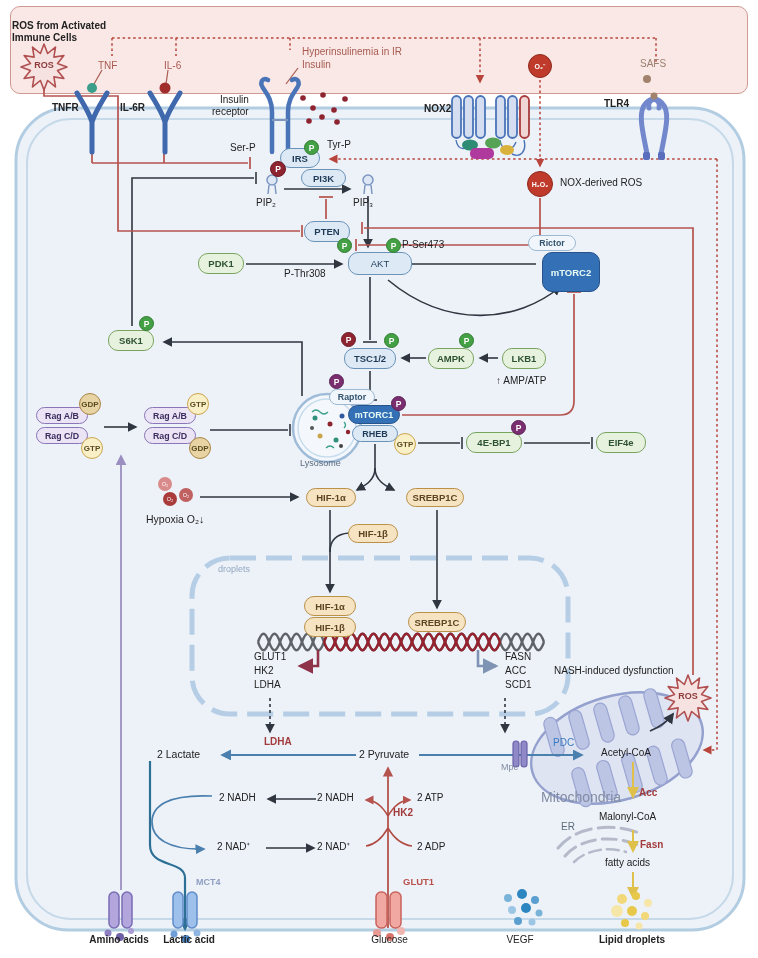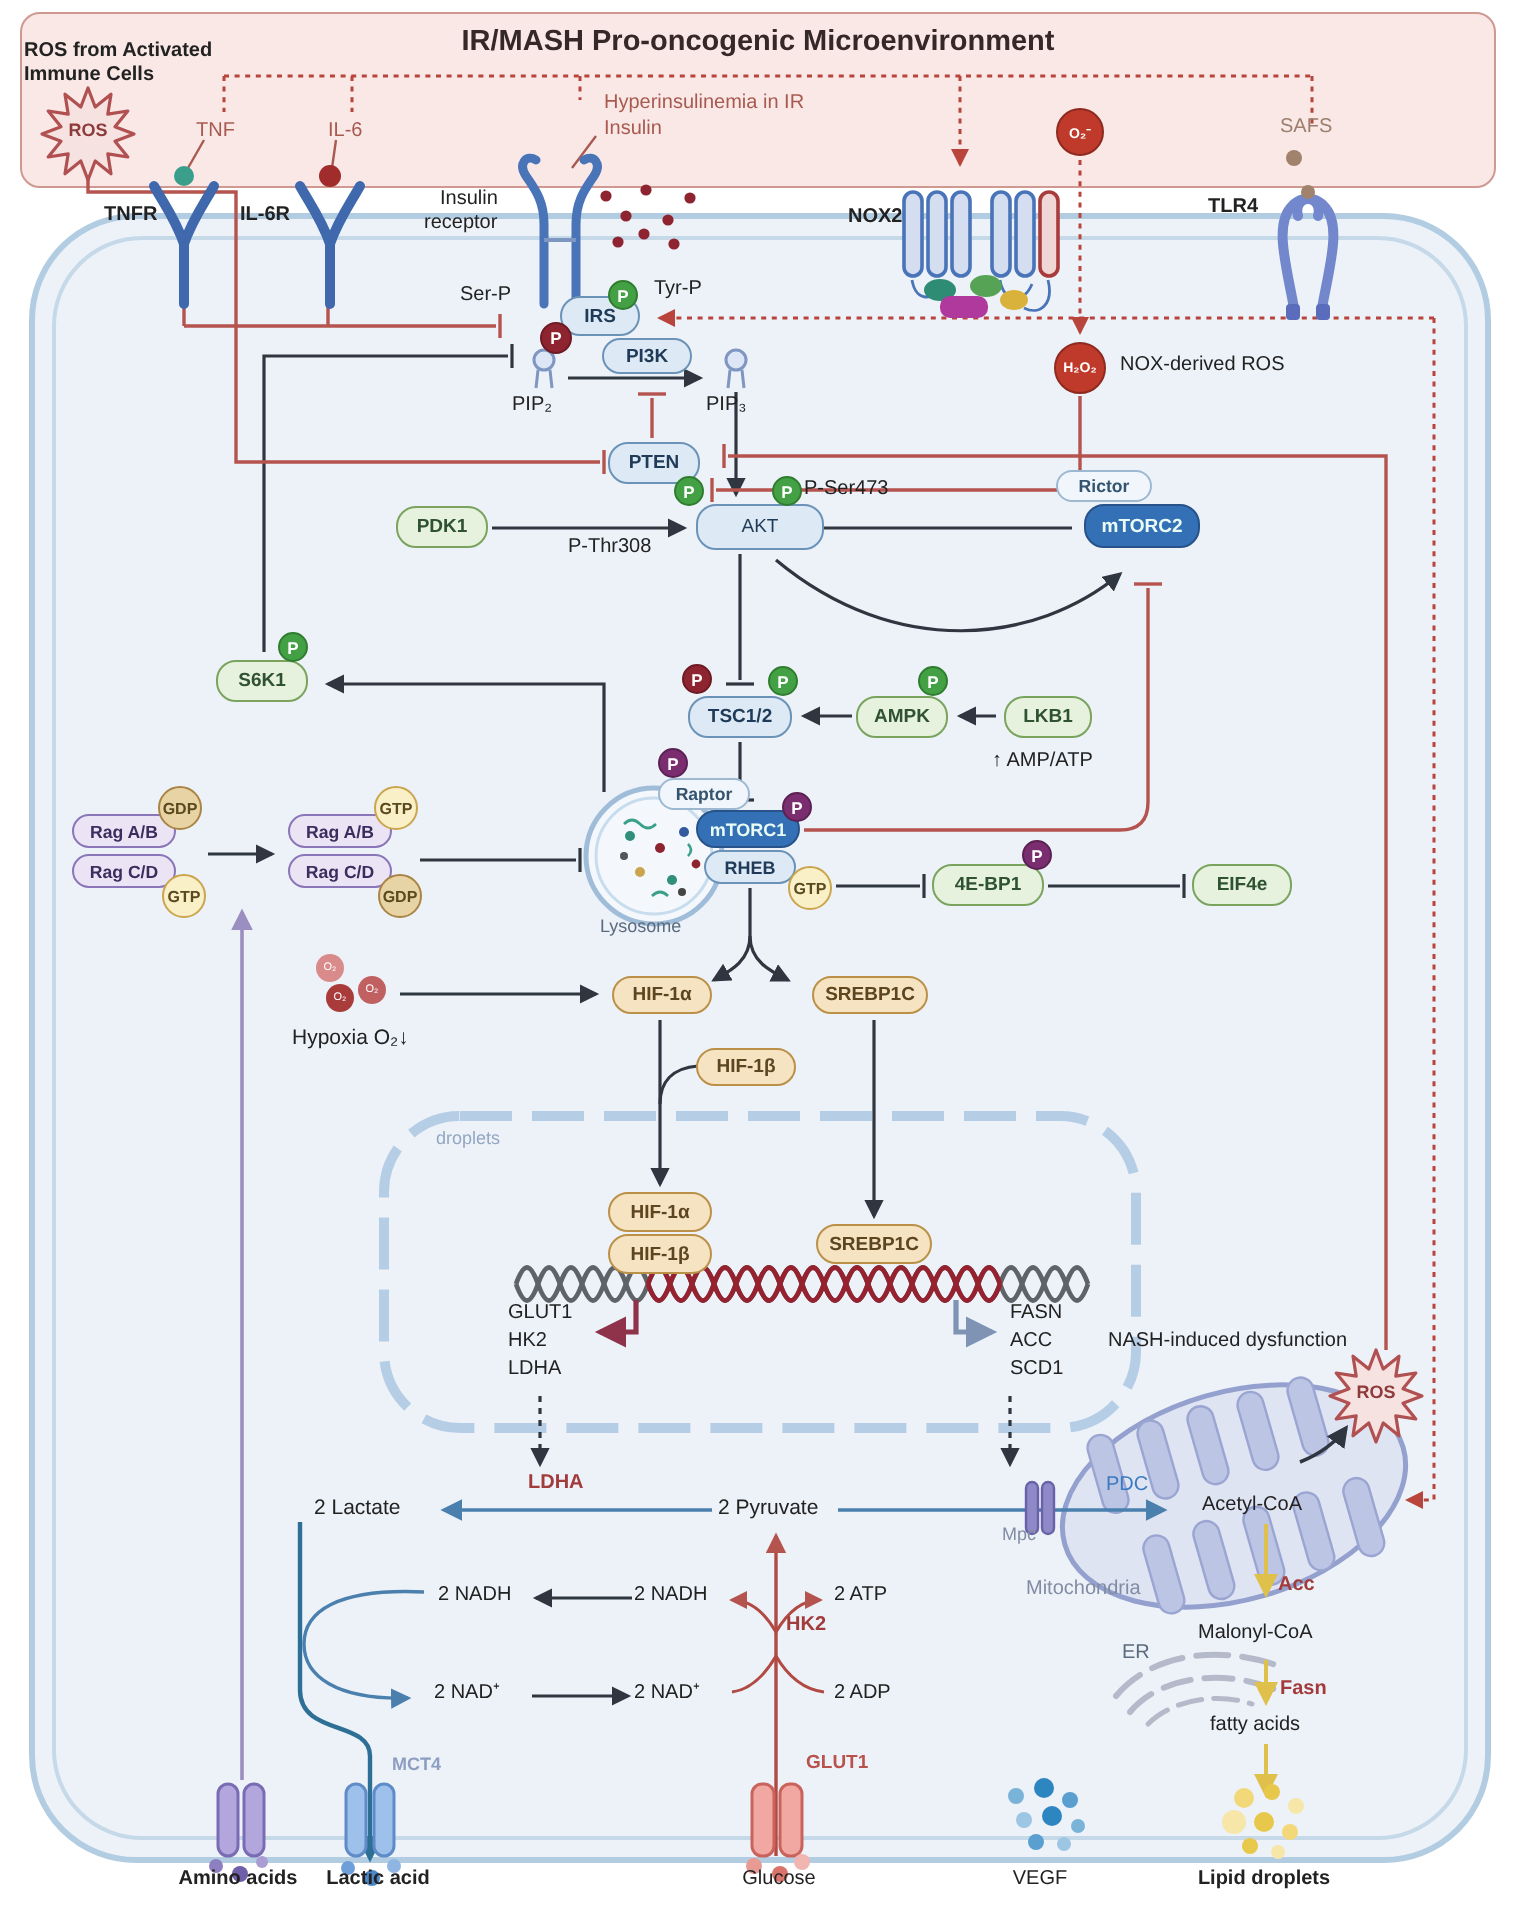--- a/index.html
+++ b/index.html
@@ -328,21 +328,20 @@
     </g>
 
     <g transform="translate(44,67)">
       <use href="#starp" fill="#f6e2e0" stroke="#b05050" stroke-width="1.6" stroke-linejoin="round"></use>
     </g>
     <g transform="translate(688,698)">
       <use href="#starp" fill="#f6e2e0" stroke="#b05050" stroke-width="1.6" stroke-linejoin="round"></use>
     </g>
   </svg>
 
-  <div class="title">IR/MASH Pro-oncogenic Microenvironment</div>
   <div class="lbl" style="left:12px;top:20px;width:100px;white-space:normal;font-weight:600">ROS from Activated Immune Cells</div>
   <div class="lbl ctr" style="left:27px;top:60px;width:34px;color:#8e3b3b;font-size:9px;font-weight:700">ROS</div>
   <div class="lbl" style="left:98px;top:60px;color:#a85a50">TNF</div>
   <div class="lbl" style="left:164px;top:60px;color:#a85a50">IL-6</div>
   <div class="lbl" style="left:302px;top:46px;color:#a85a50">Hyperinsulinemia in IR</div>
   <div class="lbl" style="left:302px;top:59px;color:#a85a50">Insulin</div>
   <div class="lbl" style="left:640px;top:58px;color:#9c7f6e">SAFS</div>
   <div class="rc" style="left:528px;top:54px;width:24px;height:24px;background:#bf3a2b;border:1.5px solid #8e2a1f;font-size:7px">O₂⁻</div>
 
   <div class="lbl" style="left:52px;top:102px;font-weight:600">TNFR</div>
@@ -364,21 +363,21 @@
   <div class="rc" style="left:527px;top:171px;width:26px;height:26px;background:#bf3a2b;border:1.5px solid #8e2a1f;font-size:7px">H₂O₂</div>
   <div class="lbl" style="left:560px;top:177px">NOX-derived ROS</div>
 
   <div class="pill green" style="left:198px;top:253px;width:46px;height:21px">PDK1</div>
   <div class="lbl" style="left:284px;top:268px">P-Thr308</div>
   <div class="pill blue" style="left:348px;top:252px;width:64px;height:23px;font-weight:400">AKT</div>
   <div class="pb green" style="left:337px;top:238px">P</div>
   <div class="pb green" style="left:386px;top:238px">P</div>
   <div class="lbl" style="left:402px;top:239px">P-Ser473</div>
   <div class="pill lightblue" style="left:528px;top:235px;width:48px;height:16px">Rictor</div>
-  <div class="pill dark" style="left:542px;top:252px;width:58px;height:22px">mTORC2</div>
+  <div class="pill dark" style="left:542px;top:252px;width:58px;height:40px">mTORC2</div>
 
   <div class="pill green" style="left:108px;top:330px;width:46px;height:21px">S6K1</div>
   <div class="pb green" style="left:139px;top:316px">P</div>
   <div class="pill blue" style="left:344px;top:348px;width:52px;height:21px">TSC1/2</div>
   <div class="pb dred" style="left:341px;top:332px">P</div>
   <div class="pb green" style="left:384px;top:333px">P</div>
   <div class="pill green" style="left:428px;top:348px;width:46px;height:21px">AMPK</div>
   <div class="pb green" style="left:459px;top:333px">P</div>
   <div class="pill green" style="left:502px;top:348px;width:44px;height:21px">LKB1</div>
   <div class="lbl" style="left:496px;top:375px">↑ AMP/ATP</div>
@@ -430,21 +429,21 @@
   <div class="lbl" style="left:317px;top:792px">2 NADH</div>
   <div class="lbl" style="left:417px;top:792px">2 ATP</div>
   <div class="lbl" style="left:393px;top:807px;color:#a23b3b;font-weight:600">HK2</div>
   <div class="lbl" style="left:217px;top:841px">2 NAD⁺</div>
   <div class="lbl" style="left:317px;top:841px">2 NAD⁺</div>
   <div class="lbl" style="left:417px;top:841px">2 ADP</div>
 
   <div class="lbl" style="left:553px;top:737px;color:#3a7abf;font-weight:400">PDC</div>
   <div class="lbl" style="left:601px;top:747px">Acetyl-CoA</div>
   <div class="lbl" style="left:501px;top:762px;font-size:9px;color:#828ca3">Mpc</div>
-  <div class="lbl" style="left:513px;top:789px;font-size:10px;color:#828ca3">Mitochondria</div>
+  <div class="lbl" style="left:541px;top:789px;font-size:14px;color:#828ca3">Mitochondria</div>
   <div class="lbl" style="left:554px;top:665px">NASH-induced dysfunction</div>
   <div class="lbl ctr" style="left:671px;top:691px;width:34px;color:#8e3b3b;font-size:9px;font-weight:700">ROS</div>
   <div class="lbl" style="left:639px;top:787px;color:#a23b3b;font-weight:600">Acc</div>
   <div class="lbl" style="left:599px;top:811px">Malonyl-CoA</div>
   <div class="lbl" style="left:640px;top:839px;color:#a23b3b;font-weight:600">Fasn</div>
   <div class="lbl" style="left:605px;top:857px">fatty acids</div>
   <div class="lbl" style="left:561px;top:821px;color:#5a6b7d">ER</div>
 
   <div class="lbl" style="left:196px;top:877px;font-size:9px;color:#8e9ec2;font-weight:600">MCT4</div>
   <div class="lbl" style="left:403px;top:877px;font-size:9.5px;color:#b8524b;font-weight:700">GLUT1</div>

